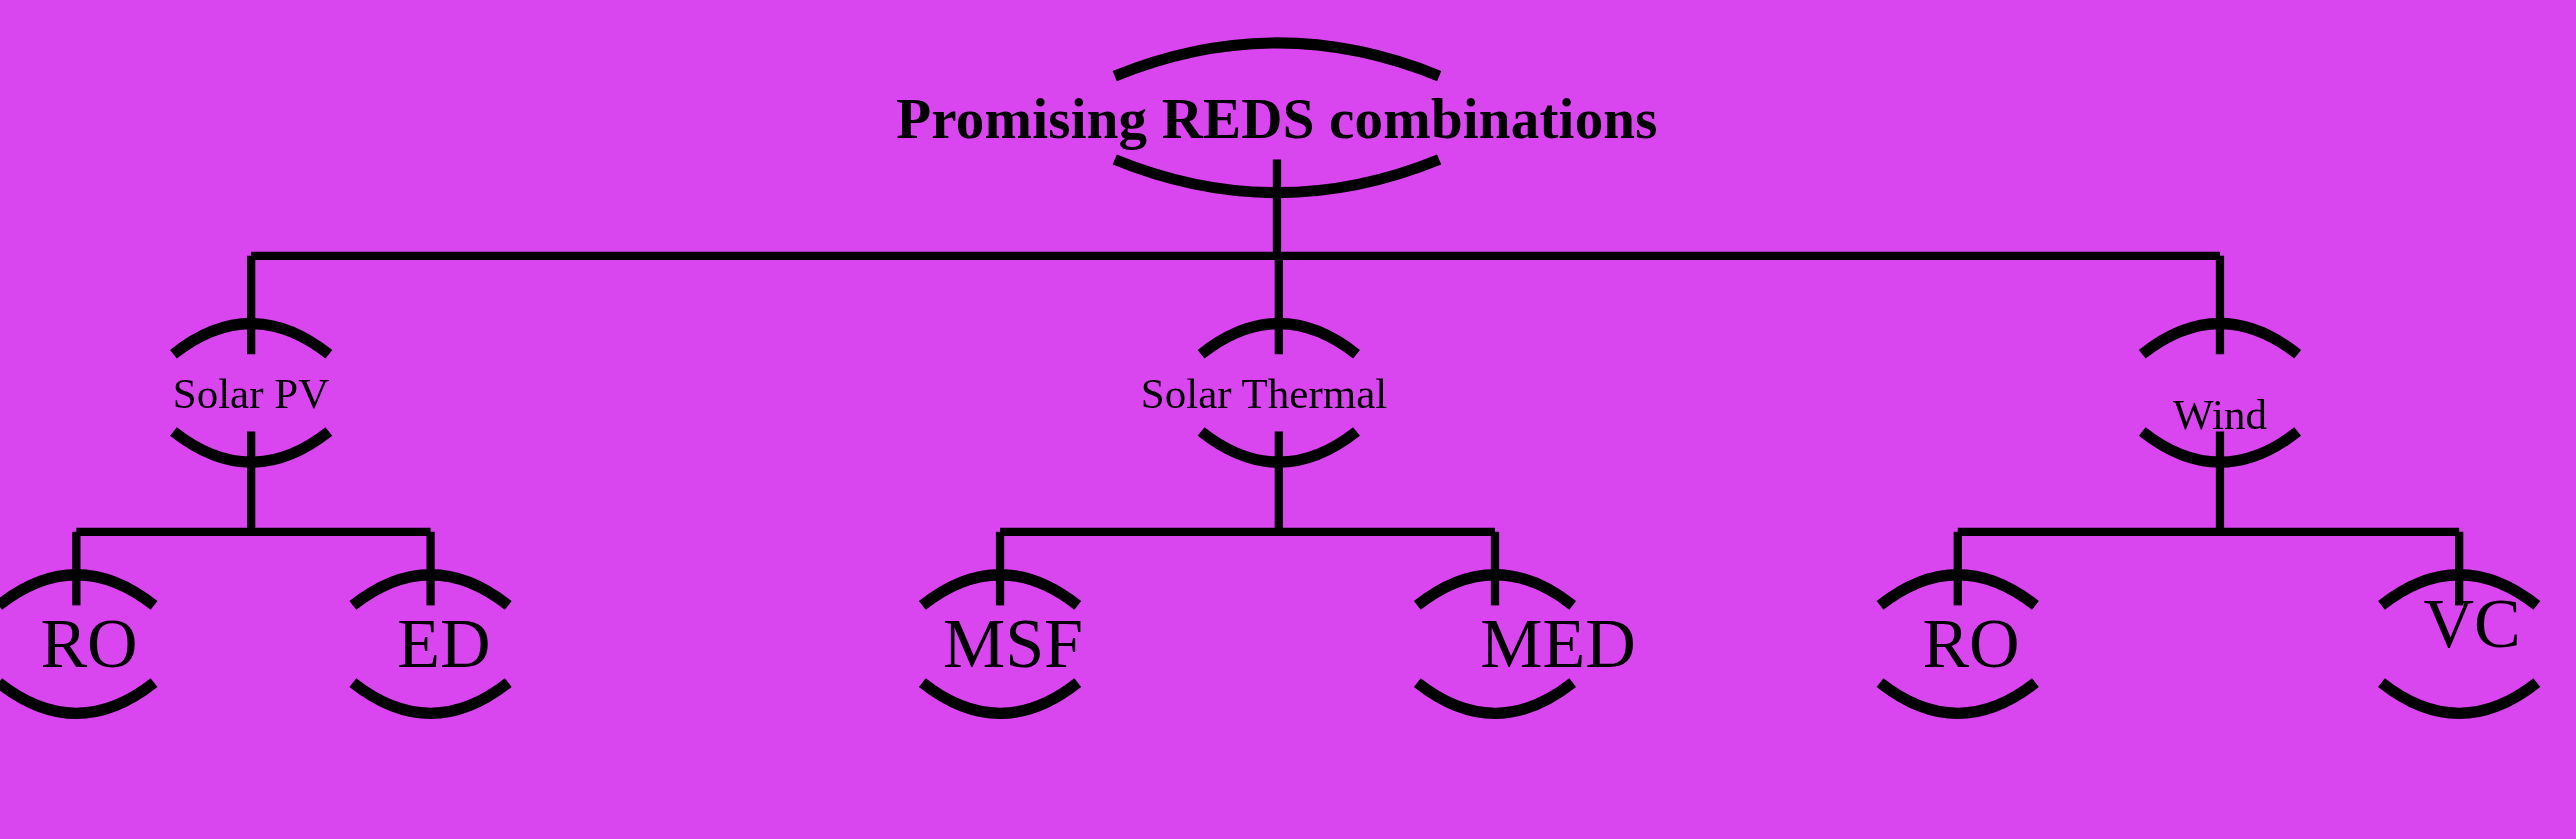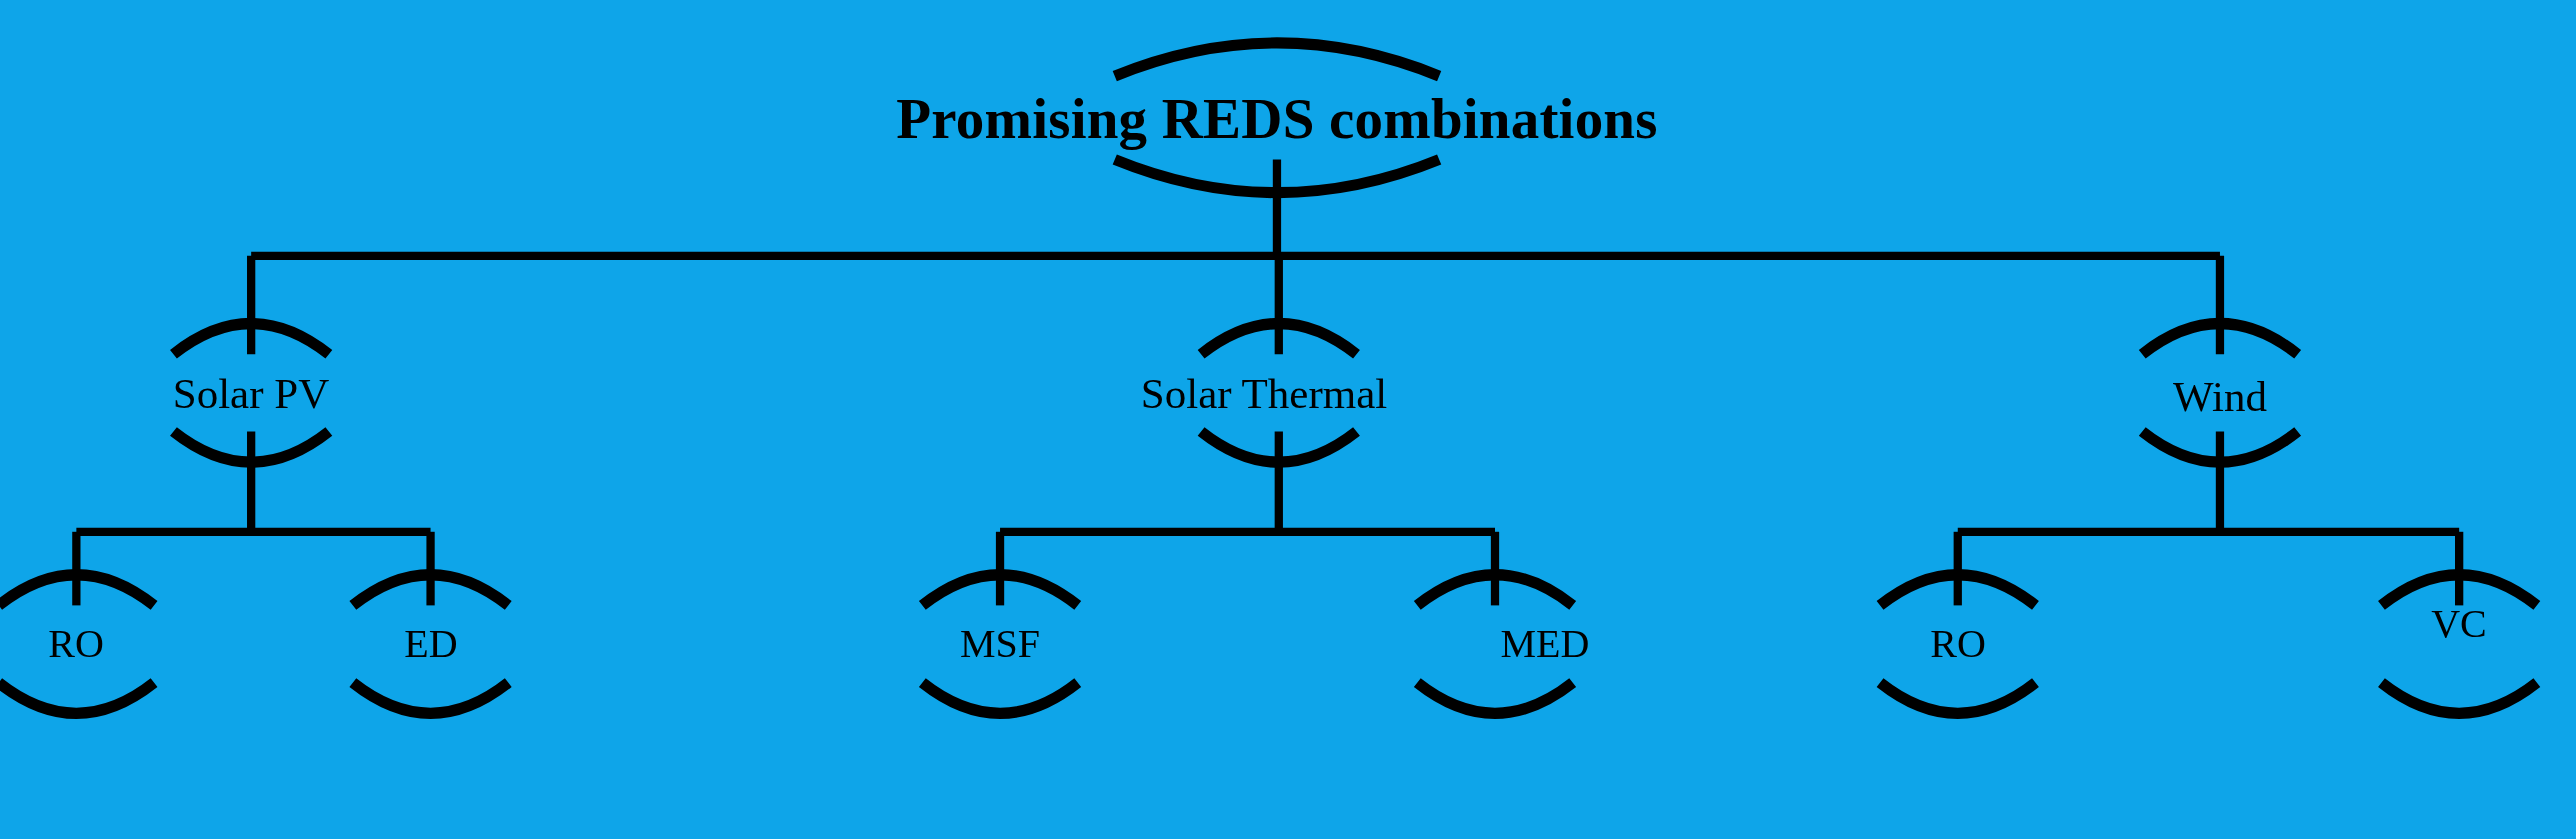--- a/index.html
+++ b/index.html
@@ -4,21 +4,21 @@
 <style>
   html, body {
     margin: 0;
     padding: 0;
     background: #ffffff;
   }
   #canvas {
     position: relative;
     width: 2576px;
     height: 840px;
-    background: #0ea5e9;
+    background: #d946ef;
     overflow: hidden;
     font-family: "Liberation Serif", "DejaVu Serif", serif;
   }
   #diagram-svg {
     position: absolute;
     left: 0;
     top: 0;
     width: 2576px;
     height: 840px;
   }
@@ -34,21 +34,22 @@
     font-weight: bold;
     font-size: 57px;
     letter-spacing: 0.2px;
   }
   .node-label.branch {
     font-weight: normal;
     font-size: 43px;
   }
   .node-label.leaf {
     font-weight: normal;
-    font-size: 40px;
+    font-size: 70px;
+    margin-left: 13px;
   }
 </style>
 </head>
 <body>
 
 <div id="canvas">
 
   <svg id="diagram-svg" viewBox="0 0 2800 913" preserveAspectRatio="none" aria-hidden="true">
     <g id="connector-layer" fill="none" stroke="#000000" stroke-linecap="butt">
         <line x1="1388" y1="173.36" x2="1388" y2="278" stroke-width="9"></line>
@@ -94,19 +95,19 @@
   </svg>
 
   <div id="label-layer">
       <div class="node-label root" style="left: 1277px; top: 118px;">Promising REDS combinations</div>
       <div class="node-label branch" style="left: 251px; top: 393px;">Solar PV</div>
       <div class="node-label leaf" style="left: 76px; top: 644px;">RO</div>
       <div class="node-label leaf" style="left: 431px; top: 644px; font-family: Liberation Serif, serif;">ED</div>
       <div class="node-label branch" style="left: 1264px; top: 393px;">Solar Thermal</div>
       <div class="node-label leaf" style="left: 1000px; top: 644px;">MSF</div>
       <div class="node-label leaf" style="left: 1545px; top: 644px;">MED</div>
-      <div class="node-label branch" style="left: 2220px; top: 396px;">Wind</div>
+      <div class="node-label branch" style="left: 2220px; top: 414px;">Wind</div>
       <div class="node-label leaf" style="left: 1958px; top: 644px;">RO</div>
       <div class="node-label leaf" style="left: 2459px; top: 624px;">VC</div>
     </div>
 
 </div>
 
 
 </body></html>

